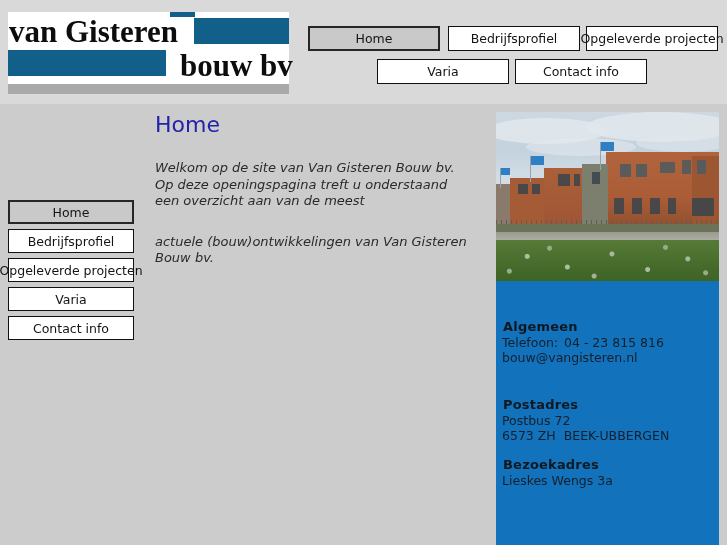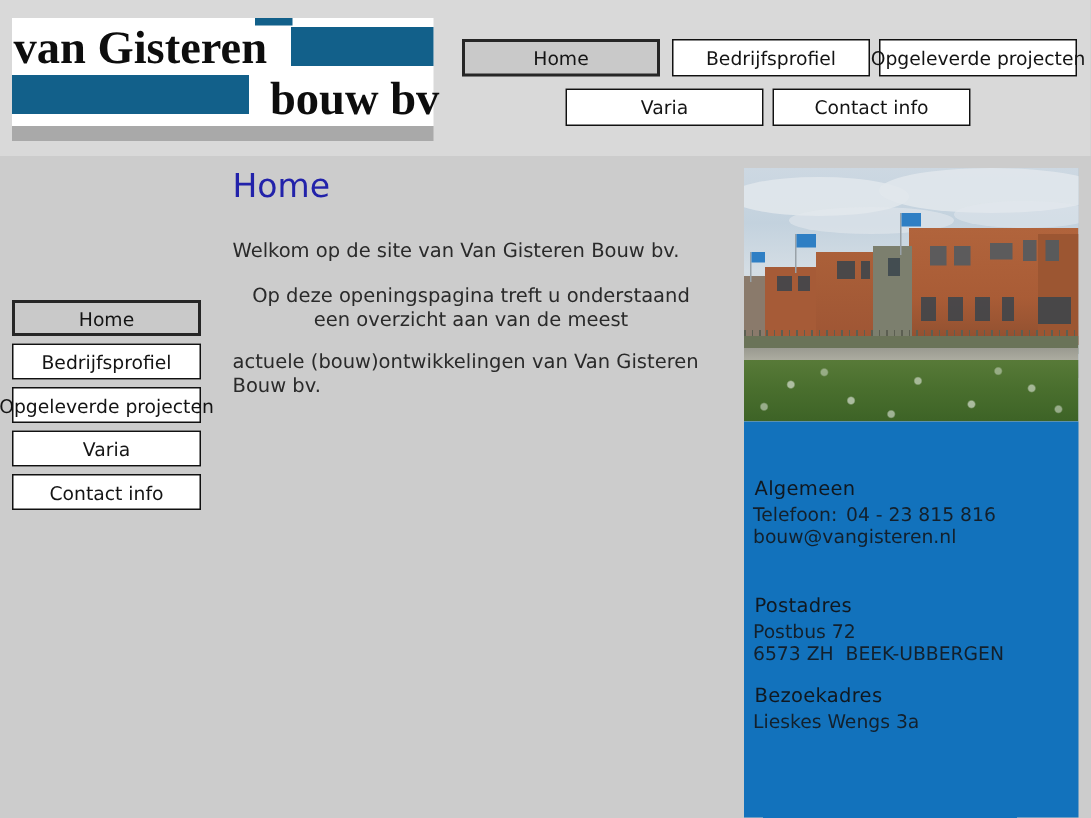--- a/index.html
+++ b/index.html
@@ -154,23 +154,24 @@
     color: #2222aa;
     font-family: "DejaVu Sans", sans-serif;
   }
   .para {
     position: absolute;
     left: 0;
     width: 318px;
     font-size: 13px;
     line-height: 16px;
     color: #2a2a2a;
+    font-style: italic;
   }
   #para-1 { top: 56px; }
-  #para-2 { top: 86px; text-align: center; }
+  #para-2 { top: 73px; }
   #para-3 { top: 130px; }
 
   
   #photo {
     position: absolute;
     left: 496px; top: 8px;
     width: 223px; height: 169px;
     overflow: hidden;
     background: #b9c9d6;
   }
@@ -282,21 +283,21 @@
     width: 223px; height: 264px;
     background: #1272bc;
     color: #0f1620;
   }
   .info-group { position: absolute; left: 6px; }
   #info-group-1 { top: 38px; }
   #info-group-2 { top: 116px; }
   #info-group-3 { top: 176px; }
   .info-head {
     font-size: 13px;
-    font-weight: normal;
+    font-weight: bold;
     color: #101820;
     margin: 0 0 1px 1px;
     letter-spacing: .2px;
   }
   .info-line {
     font-size: 12.5px;
     line-height: 15px;
     color: #13202c;
     white-space: pre;
   }

